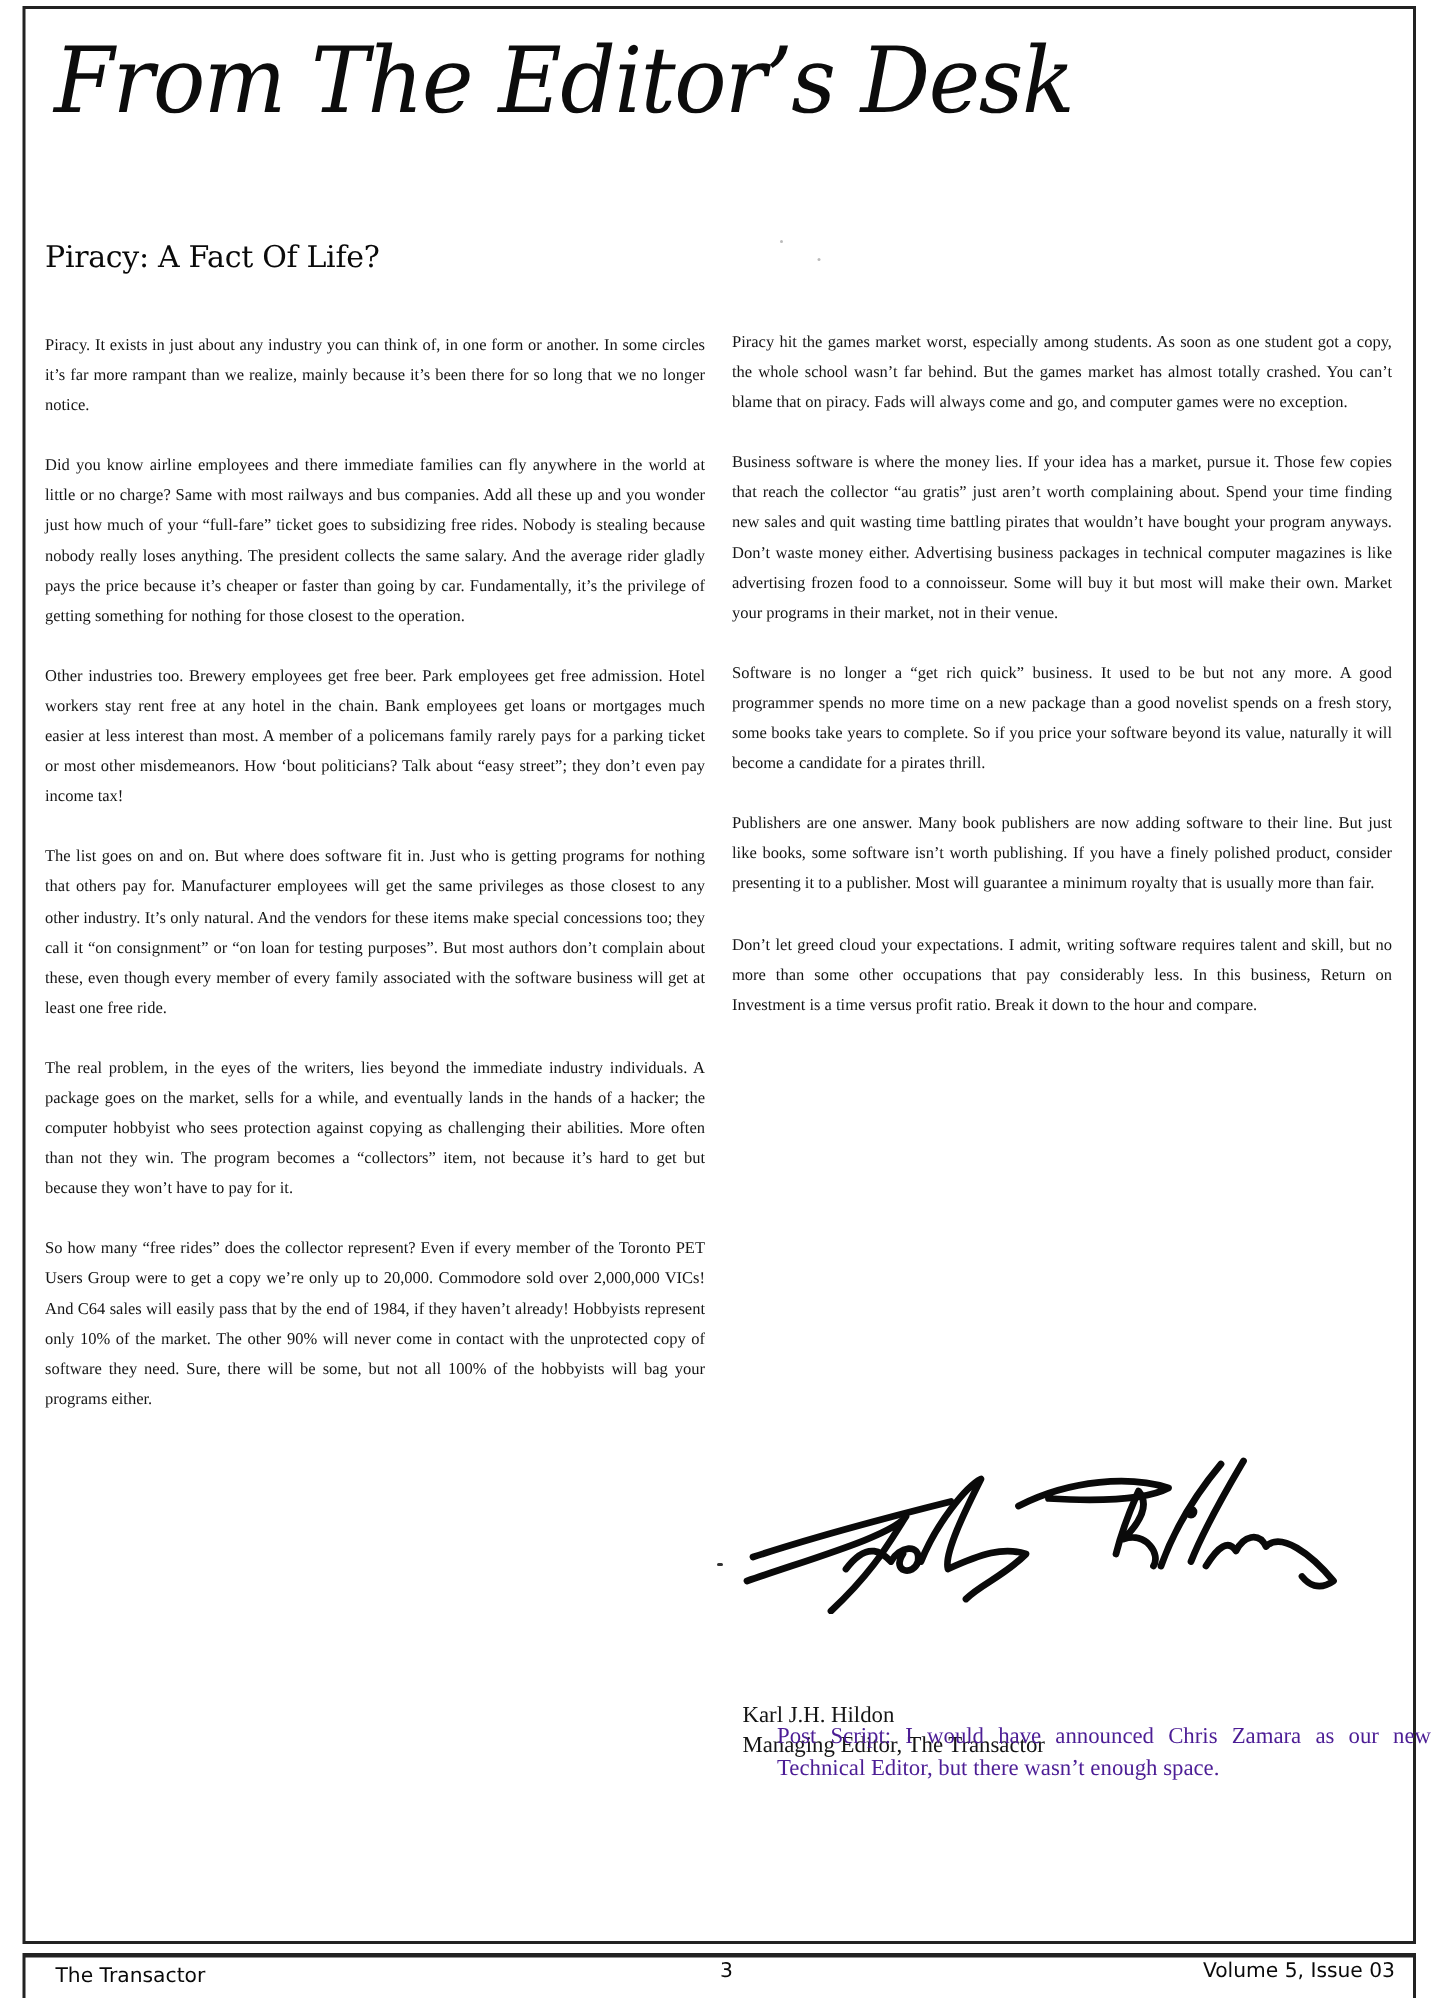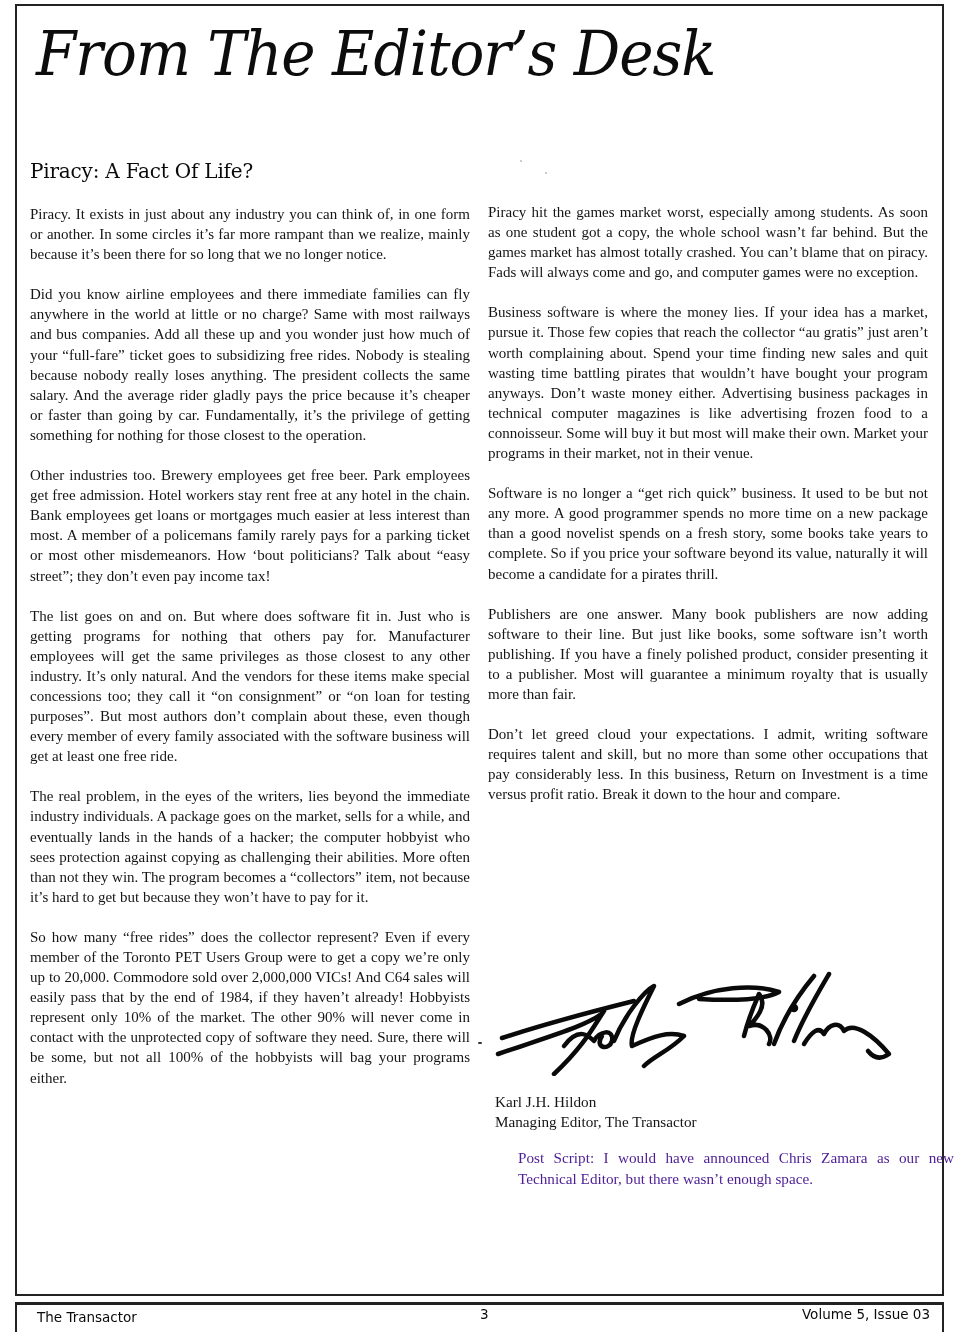--- a/index.html
+++ b/index.html
@@ -42,24 +42,25 @@
       left: 30px;
       top: 159px;
       font-family: "DejaVu Serif", "Liberation Serif", serif;
       font-weight: normal;
       font-size: 20px;
       color: #0a0a0a;
       letter-spacing: -0.2px;
     }
     .column {
       position: absolute;
-      font-size: 15px;
+      font-size: 11px;
       line-height: 20.1px;
       text-align: justify;
       color: #151515;
+      margin-top: 16px;
     }
     .col-left {
       left: 30px;
       top: 204px;
       width: 440px;
     }
     .col-right {
       left: 488px;
       top: 202px;
       width: 440px;
@@ -72,21 +73,21 @@
     .signature {
       position: absolute;
       left: 494px;
       top: 966px;
       width: 400px;
       height: 110px;
     }
     .signoff {
       position: absolute;
       left: 495px;
-      top: 1092px;
+      top: 1134px;
       font-size: 15.2px;
       line-height: 20px;
       color: #151515;
     }
     .postscript {
       position: absolute;
       left: 495px;
       top: 1148px;
       width: 436px;
       font-size: 15.2px;

